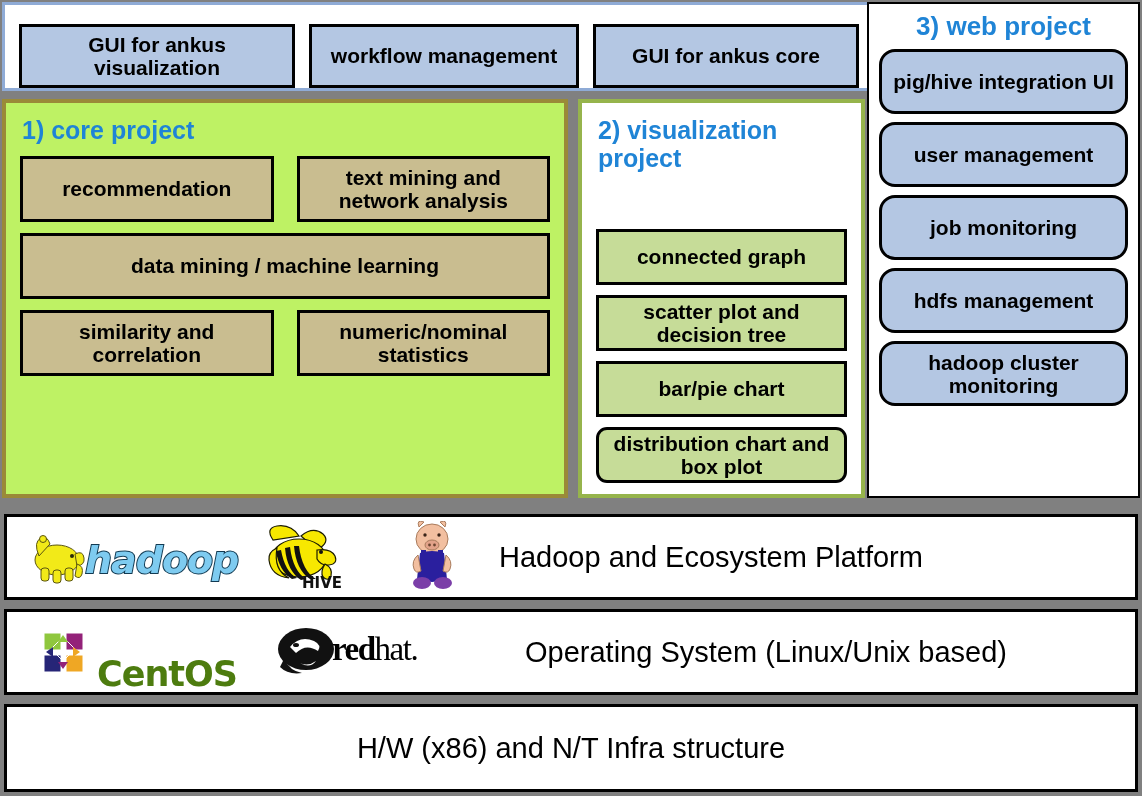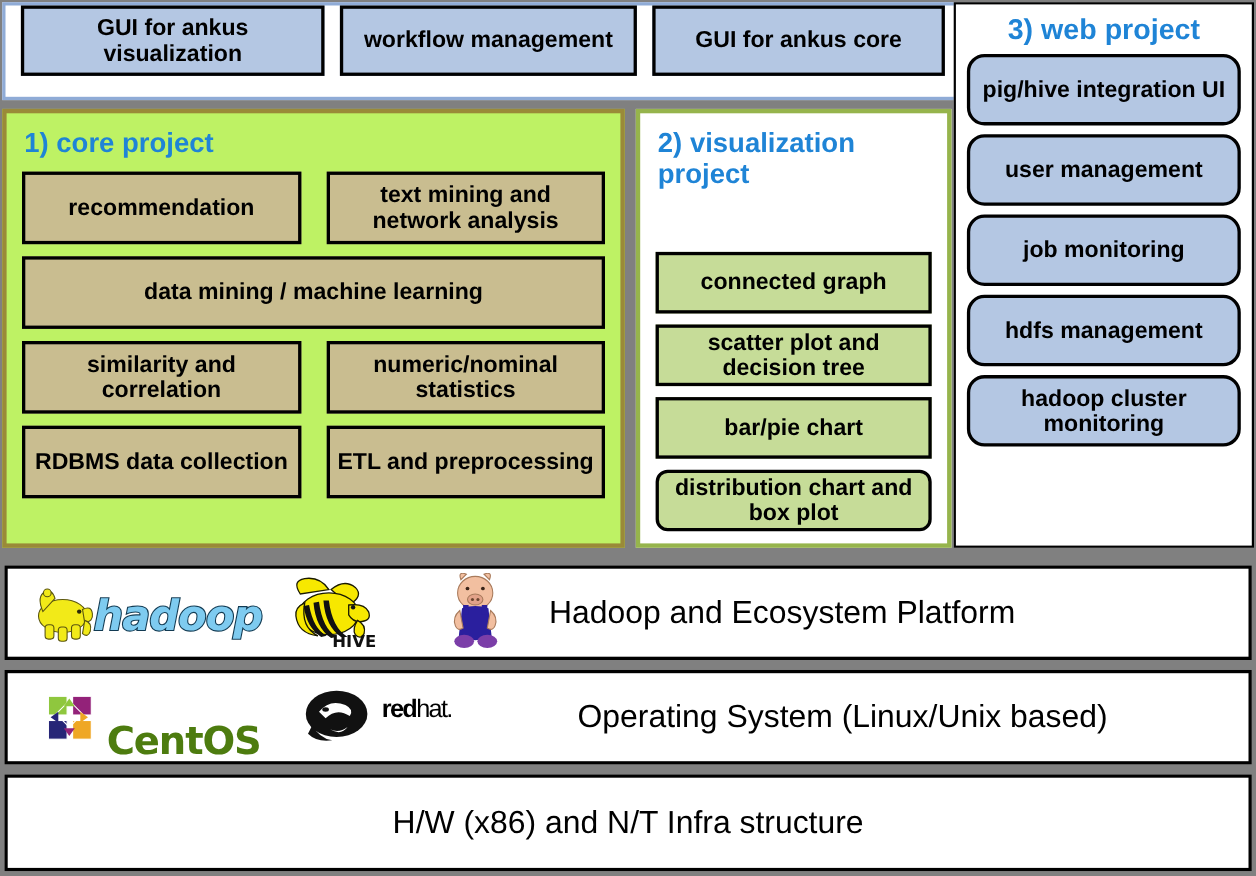--- a/index.html
+++ b/index.html
@@ -45,21 +45,21 @@
   }
 
   
   #gui-strip {
     position: absolute;
     left: 2px; top: 2px;
     width: 977px; height: 89px;
     background: #ffffff;
     border: 3px solid #8fabd6;
     display: flex;
-    align-items: flex-start;
+    align-items: flex-end;
     gap: 14px;
     padding: 0 14px;
   }
   #gui-strip .box { height: 64px; }
   #gui-1 { width: 276px; }
   #gui-2 { width: 270px; }
   #gui-3 { width: 266px; }
 
   
   #core-panel {
@@ -167,23 +167,23 @@
     left: 62px; top: 8px;
     font-family: "DejaVu Sans", sans-serif;
     font-size: 35px;
     font-weight: bold;
     color: #4d7c0f;
     letter-spacing: -1px;
     margin-top: 22px;
   }
   .redhat-word {
     position: absolute;
-    left: 77px; top: 8px;
-    font-family: Liberation Sans, sans-serif;
-    font-size: 23px;
+    left: 62px; top: 8px;
+    font-family: Liberation Serif, serif;
+    font-size: 33px;
     font-weight: bold;
     letter-spacing: -1.5px;
   }
   .redhat-word .rh-red  { color: #000; }
   .redhat-word .rh-thin { color: #000; font-weight: normal; }
 </style>
 </head>
 <body>
 
 <div id="top-area">
@@ -202,24 +202,20 @@
       <div class="box box-tan">text mining and network analysis</div>
     </div>
 
     <div id="core-wide" class="box box-tan">data mining / machine learning</div>
 
     <div class="core-row">
       <div class="box box-tan">similarity and correlation</div>
       <div class="box box-tan">numeric/nominal statistics</div>
     </div>
 
-    <div class="core-row">
-      <div class="box box-tan">RDBMS data collection</div>
-      <div class="box box-tan">ETL and preprocessing</div>
-    </div>
   </div>
 
   <div id="viz-panel">
     <div class="section-title">2) visualization project</div>
     <div id="viz-list">
       <div class="box box-green">connected graph</div>
       <div class="box box-green">scatter plot and decision tree</div>
       <div class="box box-green">bar/pie chart</div>
       <div class="box box-green">distribution chart and box plot</div>
     </div>

